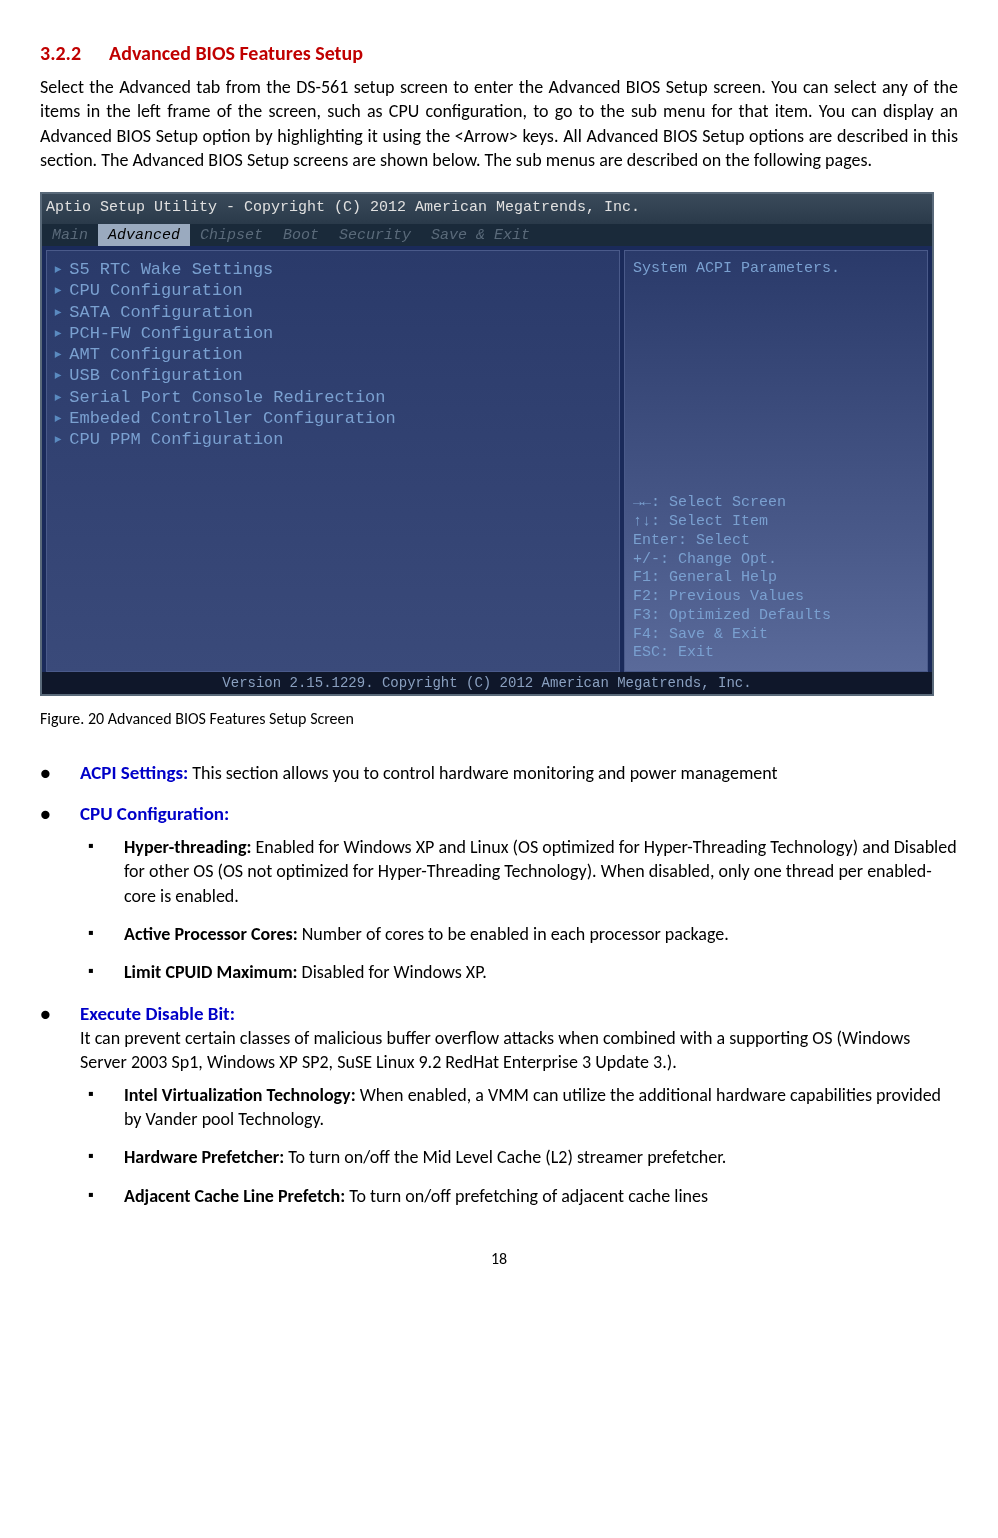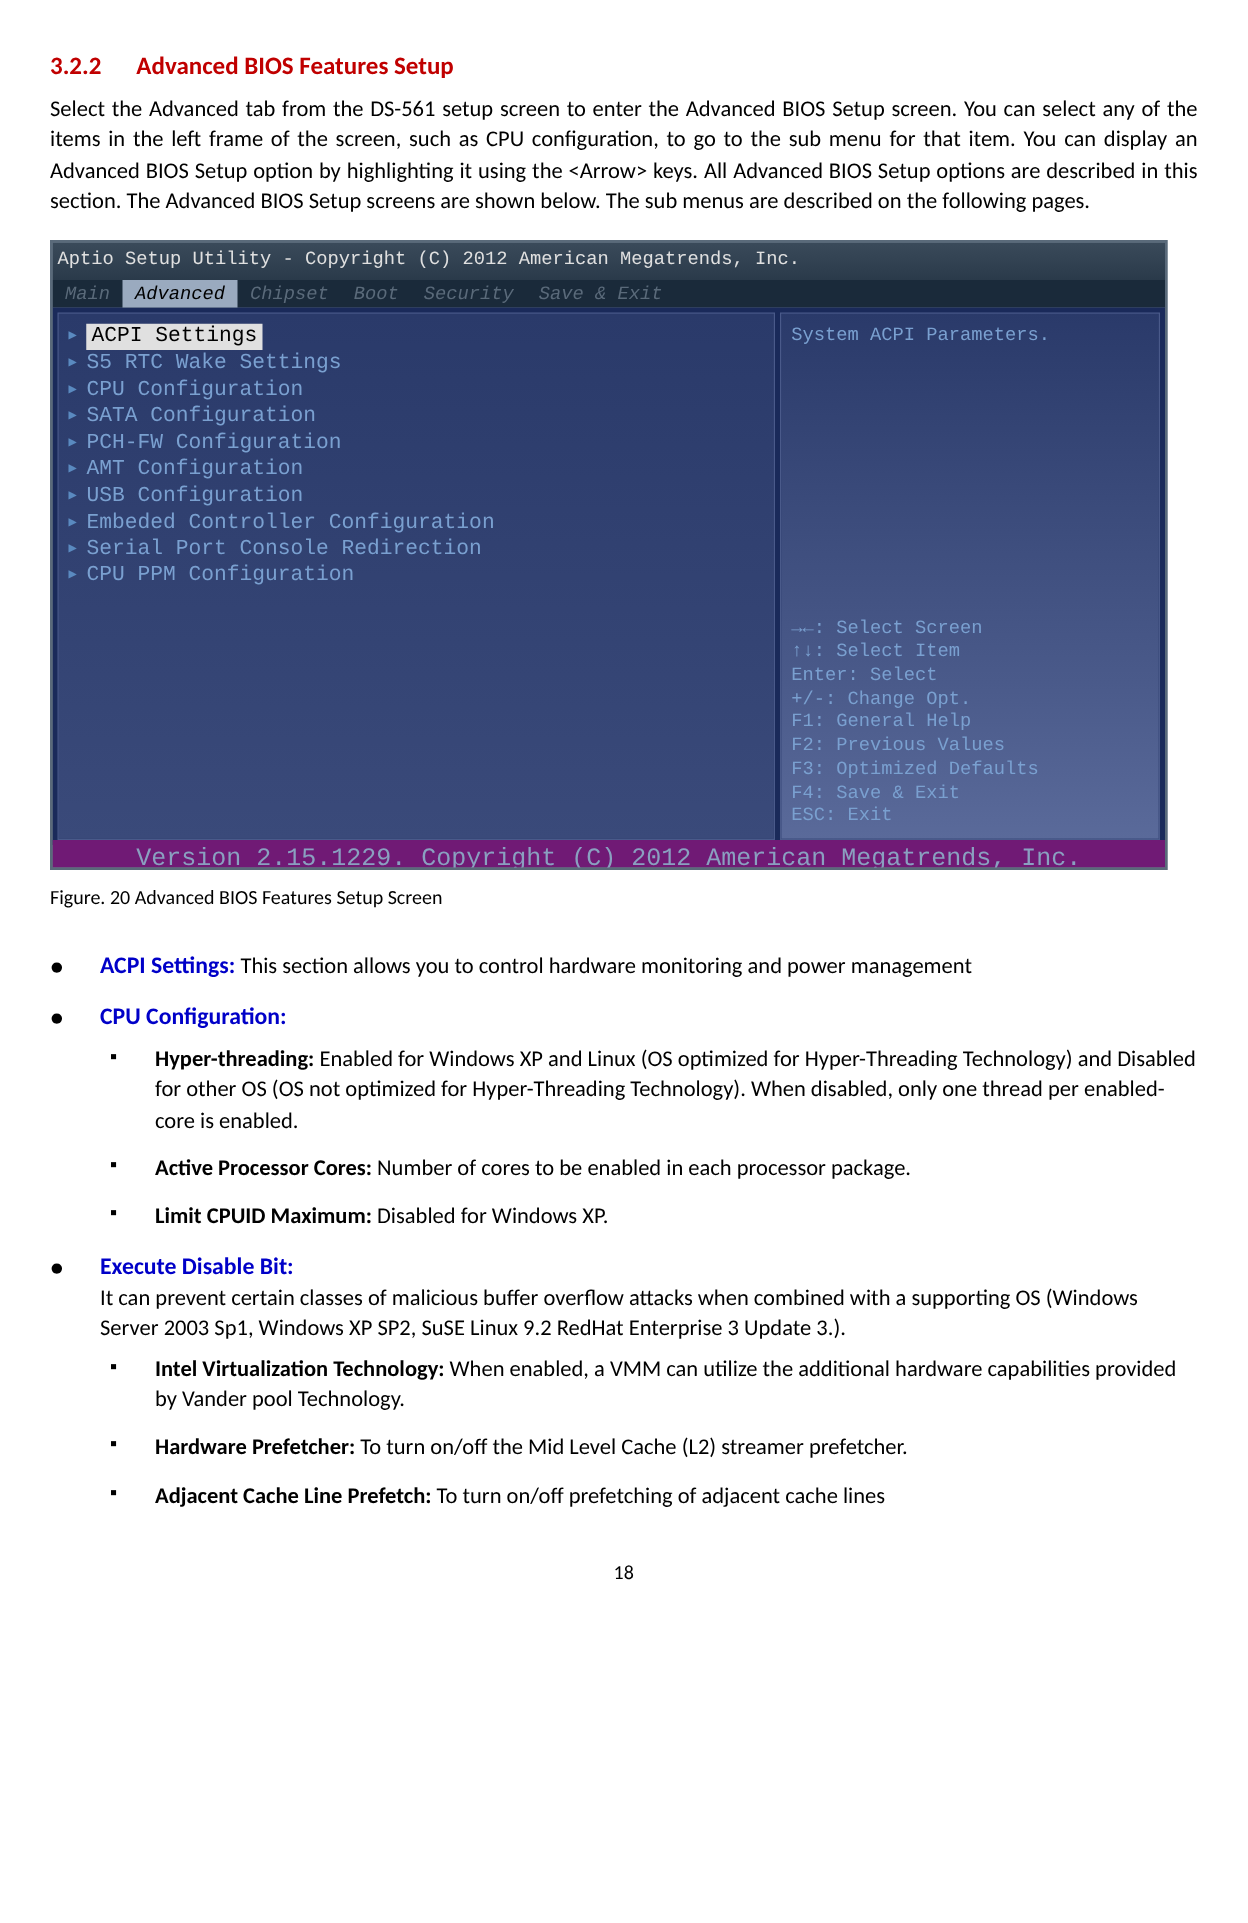--- a/index.html
+++ b/index.html
@@ -75,24 +75,24 @@
     display:flex;
     flex-direction:column;
     justify-content:space-between;
     font-size:15px;
     gap:32px;
   }
   .bios-help div { line-height:1.25; }
   .bios-bottom {
     position:absolute;
     bottom:0; left:0; right:0;
-    background:#701a75;
+    background:#0f172a;
     color:#8aa0c0;
     text-align:center;
-    font-size:20px;
+    font-size:14px;
     height:20px;
     padding-top:2px;
   }
   .caption {
     font-size:16px;
     margin: 12px 0 30px 0;
   }
   .dot-list { list-style:none; padding:0; margin:0; }
   .dot-list > li { position:relative; padding-left:40px; margin-bottom:16px; }
   .dot-list > li::before {
@@ -128,29 +128,28 @@
   <div class="bios-tabs">
     <span class="bios-tab">Main</span>
     <span class="bios-tab active">Advanced</span>
     <span class="bios-tab">Chipset</span>
     <span class="bios-tab">Boot</span>
     <span class="bios-tab">Security</span>
     <span class="bios-tab">Save &amp; Exit</span>
   </div>
   <div class="bios-body">
     <div class="bios-left">
-      <div><span class="tri">▸</span><span class="sel">ACPI Settings</span></div>
       <div><span class="tri">▸</span><span>S5 RTC Wake Settings</span></div>
       <div><span class="tri">▸</span><span>CPU Configuration</span></div>
       <div><span class="tri">▸</span><span>SATA Configuration</span></div>
       <div><span class="tri">▸</span><span>PCH-FW Configuration</span></div>
       <div><span class="tri">▸</span><span>AMT Configuration</span></div>
       <div><span class="tri">▸</span><span>USB Configuration</span></div>
+      <div><span class="tri">▸</span><span>Serial Port Console Redirection</span></div>
       <div><span class="tri">▸</span><span>Embeded Controller Configuration</span></div>
-      <div><span class="tri">▸</span><span>Serial Port Console Redirection</span></div>
       <div><span class="tri">▸</span><span>CPU PPM Configuration</span></div>
     </div>
     <div class="bios-right">
       <div>System ACPI Parameters.</div>
       <div class="bios-help">
         <div>→←: Select Screen</div>
         <div>↑↓: Select Item</div>
         <div>Enter: Select</div>
         <div>+/-: Change Opt.</div>
         <div>F1: General Help</div>

